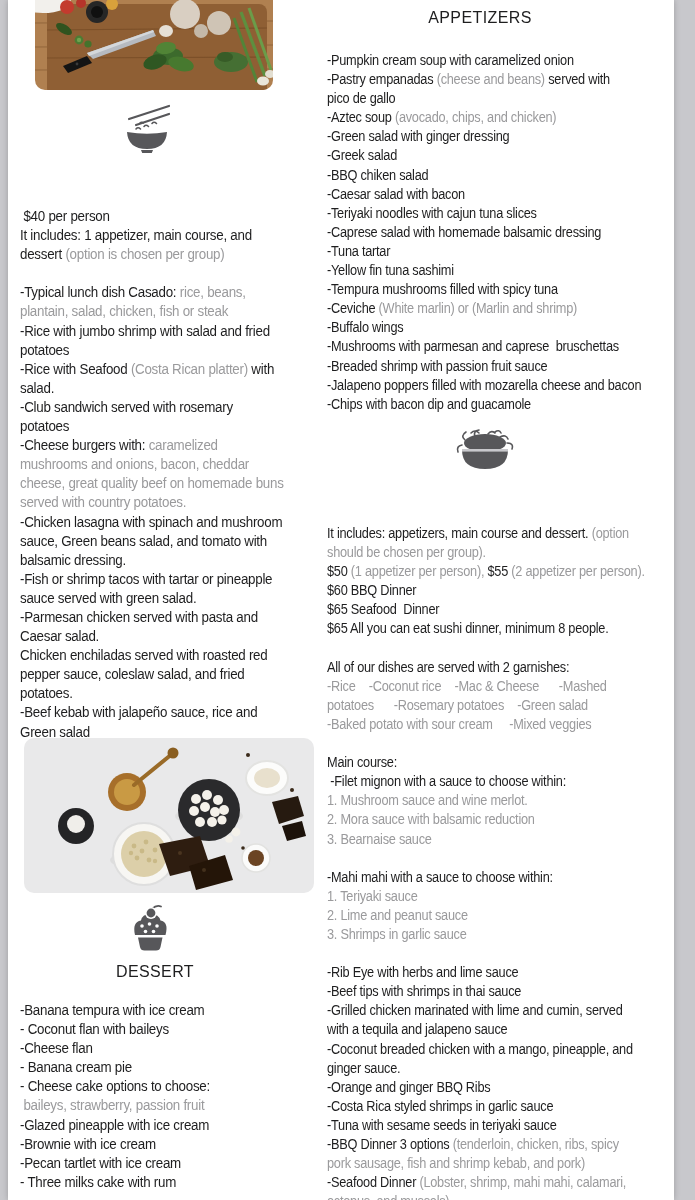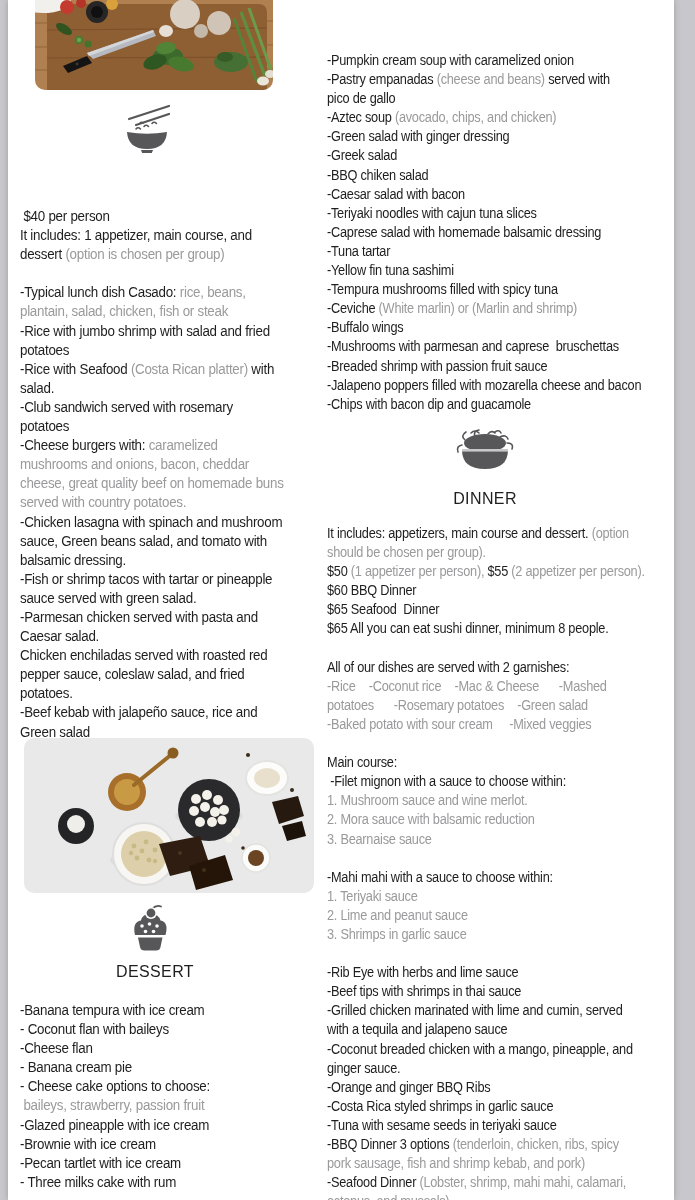--- a/index.html
+++ b/index.html
@@ -166,20 +166,21 @@
         <circle cx="26.5" cy="27.5" r="1.8"></circle>
       </g>
       <path d="M11 33.5 L35.5 33.5 L33.5 43 Q32.8 46.5 29 46.5 L17.5 46.5 Q13.8 46.5 13 43 Z" fill="#57575a"></path>
     </svg>
   </div>
 
   <div class="abs heading" style="left:22px;top:963px;width:250px;">DESSERT</div>
 
   <div class="abs lines left-col" style="left:12px;top:1000px;"><div class="line"><span class="t-black">-Banana tempura with ice cream</span></div><div class="line"><span class="t-black">- Coconut flan with baileys</span></div><div class="line"><span class="t-black">-Cheese flan</span></div><div class="line"><span class="t-black">- Banana cream pie</span></div><div class="line"><span class="t-black">- Cheese cake options to choose:</span></div><div class="line"><span class="t-gray"> baileys, strawberry, passion fruit</span></div><div class="line"><span class="t-black">-Glazed pineapple with ice cream</span></div><div class="line"><span class="t-black">-Brownie with ice cream</span></div><div class="line"><span class="t-black">-Pecan tartlet with ice cream</span></div><div class="line"><span class="t-black">- Three milks cake with rum</span></div></div>
 
+  <div class="abs heading" style="left:347px;top:9px;width:250px;">APPETIZERS</div>
 
   <div class="abs lines right-col" style="left:319px;top:50px;"><div class="line"><span class="t-black">-Pumpkin cream soup with caramelized onion</span></div><div class="line"><span class="t-black">-Pastry empanadas </span><span class="t-gray">(cheese and beans)</span><span class="t-black"> served with</span></div><div class="line"><span class="t-black">pico de gallo</span></div><div class="line"><span class="t-black">-Aztec soup </span><span class="t-gray">(avocado, chips, and chicken)</span></div><div class="line"><span class="t-black">-Green salad with ginger dressing</span></div><div class="line"><span class="t-black">-Greek salad</span></div><div class="line"><span class="t-black">-BBQ chiken salad</span></div><div class="line"><span class="t-black">-Caesar salad with bacon</span></div><div class="line"><span class="t-black">-Teriyaki noodles with cajun tuna slices</span></div><div class="line"><span class="t-black">-Caprese salad with homemade balsamic dressing</span></div><div class="line"><span class="t-black">-Tuna tartar</span></div><div class="line"><span class="t-black">-Yellow fin tuna sashimi</span></div><div class="line"><span class="t-black">-Tempura mushrooms filled with spicy tuna</span></div><div class="line"><span class="t-black">-Ceviche </span><span class="t-gray">(White marlin) or (Marlin and shrimp)</span></div><div class="line"><span class="t-black">-Buffalo wings</span></div><div class="line"><span class="t-black">-Mushrooms with parmesan and caprese  bruschettas</span></div><div class="line"><span class="t-black">-Breaded shrimp with passion fruit sauce</span></div><div class="line"><span class="t-black">-Jalapeno poppers filled with mozarella cheese and bacon</span></div><div class="line"><span class="t-black">-Chips with bacon dip and guacamole</span></div></div>
 
   <div class="abs icon" style="left:447px;top:428px;width:60px;height:46px;">
     <svg width="60" height="46" viewBox="0 0 60 46">
       <ellipse cx="30" cy="15" rx="21" ry="9" fill="#57575a"></ellipse>
       <g stroke="#57575a" fill="none" stroke-width="1.6" stroke-linecap="round">
         <path d="M10 12 q-5 -4 1 -8"></path>
         <path d="M20 8 q-2 -5 4 -6"></path>
         <path d="M33 6 q3 -4 7 -1"></path>
@@ -187,17 +188,16 @@
         <path d="M52 15 q7 0 5 6"></path>
         <path d="M7 17 q-6 1 -4 7"></path>
         <path d="M16 5 q4 -4 8 0"></path>
         <path d="M40 4 q4 -3 6 1"></path>
       </g>
       <path d="M7 22 Q7 41 30 41 Q53 41 53 22 Z" fill="#57575a"></path>
       <rect x="7" y="21" width="46" height="2.6" fill="#c8c8cc"></rect>
     </svg>
   </div>
 
-  <div class="abs heading" style="left:352px;top:490px;width:250px;">DINNER</div>
 
   <div class="abs lines right-col" style="left:319px;top:523px;"><div class="line"><span class="t-black">It includes: appetizers, main course and dessert. </span><span class="t-gray">(option</span></div><div class="line"><span class="t-gray">should be chosen per group).</span></div><div class="line"><span class="t-black">$50 </span><span class="t-gray">(1 appetizer per person), </span><span class="t-black">$55 </span><span class="t-gray">(2 appetizer per person).</span></div><div class="line"><span class="t-black">$60 BBQ Dinner</span></div><div class="line"><span class="t-black">$65 Seafood  Dinner</span></div><div class="line"><span class="t-black">$65 All you can eat sushi dinner, minimum 8 people.</span></div><div class="line">&nbsp;</div><div class="line"><span class="t-black">All of our dishes are served with 2 garnishes:</span></div><div class="line"><span class="t-gray">-Rice    -Coconut rice    -Mac &amp; Cheese      -Mashed</span></div><div class="line"><span class="t-gray">potatoes      -Rosemary potatoes    -Green salad</span></div><div class="line"><span class="t-gray">-Baked potato with sour cream     -Mixed veggies</span></div><div class="line">&nbsp;</div><div class="line"><span class="t-black">Main course:</span></div><div class="line"><span class="t-black"> -Filet mignon with a sauce to choose within:</span></div><div class="line"><span class="t-gray">1. Mushroom sauce and wine merlot.</span></div><div class="line"><span class="t-gray">2. Mora sauce with balsamic reduction</span></div><div class="line"><span class="t-gray">3. Bearnaise sauce</span></div><div class="line">&nbsp;</div><div class="line"><span class="t-black">-Mahi mahi with a sauce to choose within:</span></div><div class="line"><span class="t-gray">1. Teriyaki sauce</span></div><div class="line"><span class="t-gray">2. Lime and peanut sauce</span></div><div class="line"><span class="t-gray">3. Shrimps in garlic sauce</span></div><div class="line">&nbsp;</div><div class="line"><span class="t-black">-Rib Eye with herbs and lime sauce</span></div><div class="line"><span class="t-black">-Beef tips with shrimps in thai sauce</span></div><div class="line"><span class="t-black">-Grilled chicken marinated with lime and cumin, served</span></div><div class="line"><span class="t-black">with a tequila and jalapeno sauce</span></div><div class="line"><span class="t-black">-Coconut breaded chicken with a mango, pineapple, and</span></div><div class="line"><span class="t-black">ginger sauce.</span></div><div class="line"><span class="t-black">-Orange and ginger BBQ Ribs</span></div><div class="line"><span class="t-black">-Costa Rica styled shrimps in garlic sauce</span></div><div class="line"><span class="t-black">-Tuna with sesame seeds in teriyaki sauce</span></div><div class="line"><span class="t-black">-BBQ Dinner 3 options </span><span class="t-gray">(tenderloin, chicken, ribs, spicy</span></div><div class="line"><span class="t-gray">pork sausage, fish and shrimp kebab, and pork)</span></div><div class="line"><span class="t-black">-Seafood Dinner </span><span class="t-gray">(Lobster, shrimp, mahi mahi, calamari,</span></div><div class="line"><span class="t-gray">octopus, and mussels)</span></div></div>
 
 </div>
 
 </body></html>

